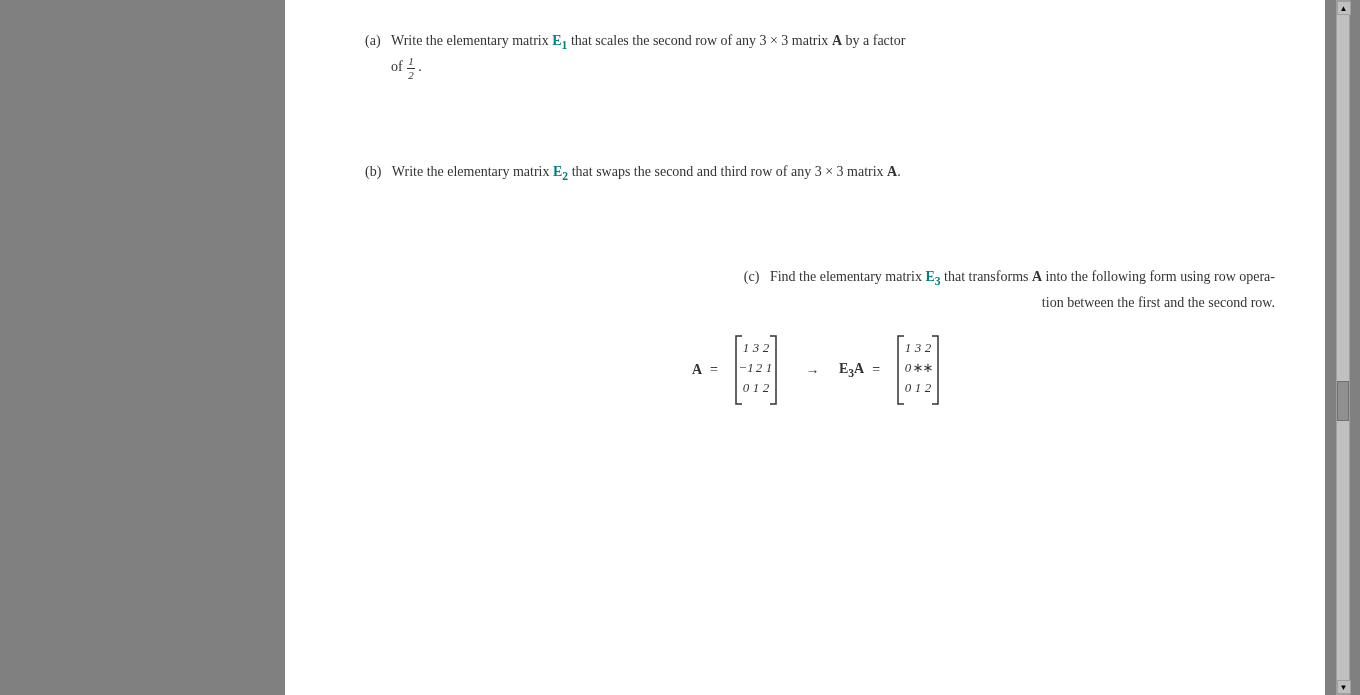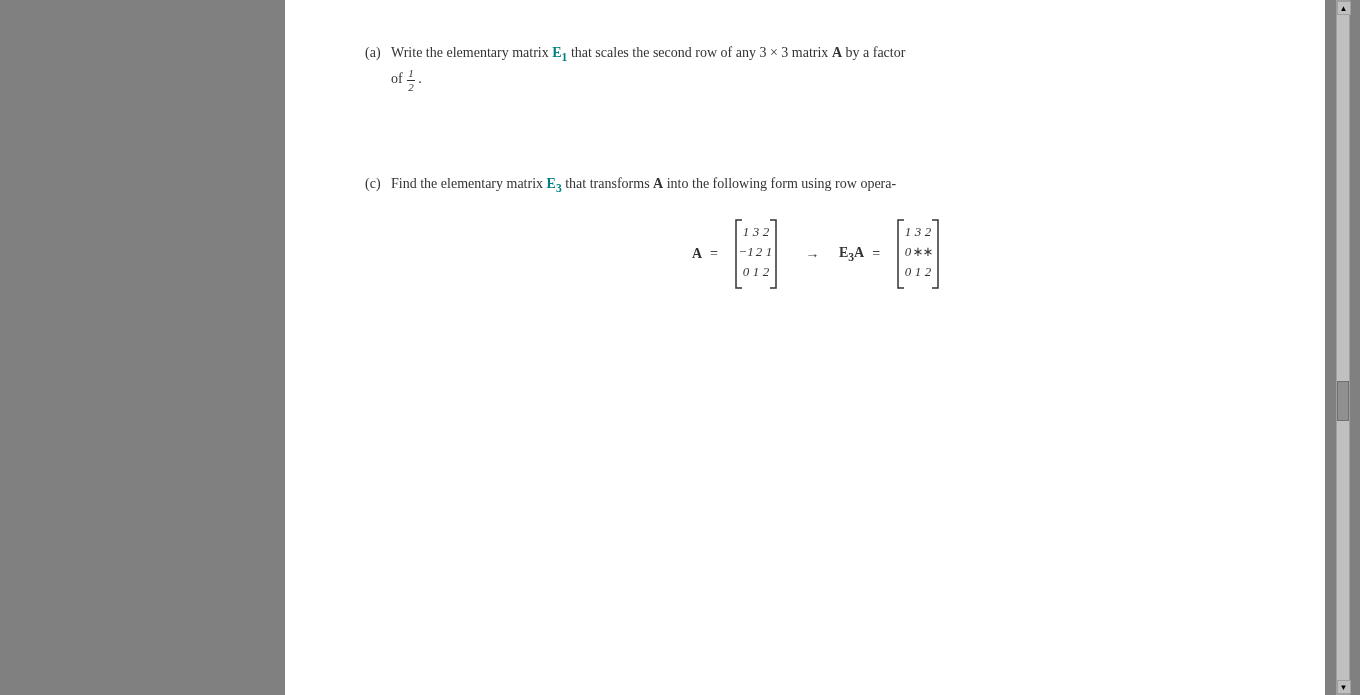--- a/index.html
+++ b/index.html
@@ -62,21 +62,21 @@
       display: flex;
       align-items: center;
       justify-content: center;
       font-size: 8px;
       cursor: pointer;
     }
 
     .document-area {
       flex: 1;
       background-color: #ffffff;
-      padding: 32px 50px 40px 80px;
+      padding: 20px 50px 40px 80px;
       min-height: 695px;
     }
 
     .problem-part {
       margin-bottom: 20px;
     }
 
     .problem-text {
       font-size: 14px;
       color: #333333;
@@ -105,20 +105,21 @@
       margin-top: 10px;
       margin-bottom: 80px;
     }
 
     .part-b {
       margin-bottom: 80px;
     }
 
     .part-c {
       margin-bottom: 30px;
+      text-align: right;
     }
 
     .matrix-equation {
       display: flex;
       align-items: center;
       justify-content: center;
       margin-top: 20px;
       gap: 8px;
       font-size: 14px;
     }
@@ -184,25 +185,34 @@
           of <span class="math-inline">
             <span class="fraction-half">
               <span class="num">1</span>
               <span class="den">2</span>
             </span>
           </span>.
         </div>
       </div>
     </div>
 
+    <div class="problem-part part-b">
+      <div class="problem-text">
+        <span class="part-label">(b)</span>
+        &nbsp;&nbsp;Write the elementary matrix <span class="teal-text math-bold">E<sub>2</sub></span> that swaps the second and third row of any 3 × 3 matrix <span class="math-bold">A</span>.
+      </div>
+    </div>
 
     <div class="problem-part part-c">
       <div class="problem-text">
         <span class="part-label">(c)</span>
         &nbsp;&nbsp;Find the elementary matrix <span class="teal-text math-bold">E<sub>3</sub></span> that transforms <span class="math-bold">A</span> into the following form using row opera-
+        <div class="line-indent">
+          tion between the first and the second row.
+        </div>
       </div>
 
       <div class="matrix-equation">
 
         <span class="eq-label math-bold">A</span>
         <span>=</span>
 
         <svg class="matrix-svg" width="60" height="72" viewBox="0 0 60 72">
 
           <path d="M16,2 L10,2 L10,70 L16,70" fill="none" stroke="#333" stroke-width="1.5"></path>

